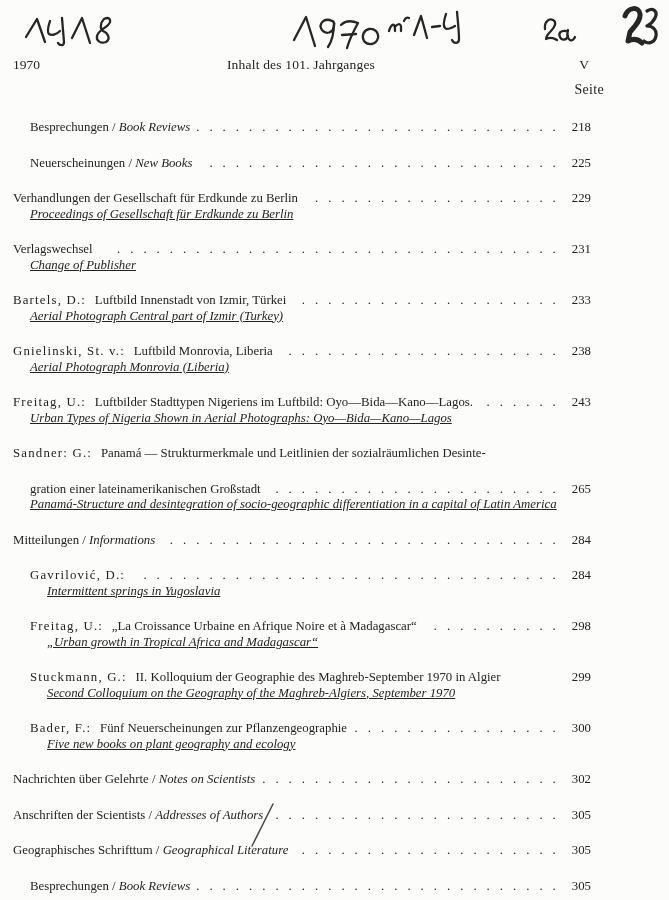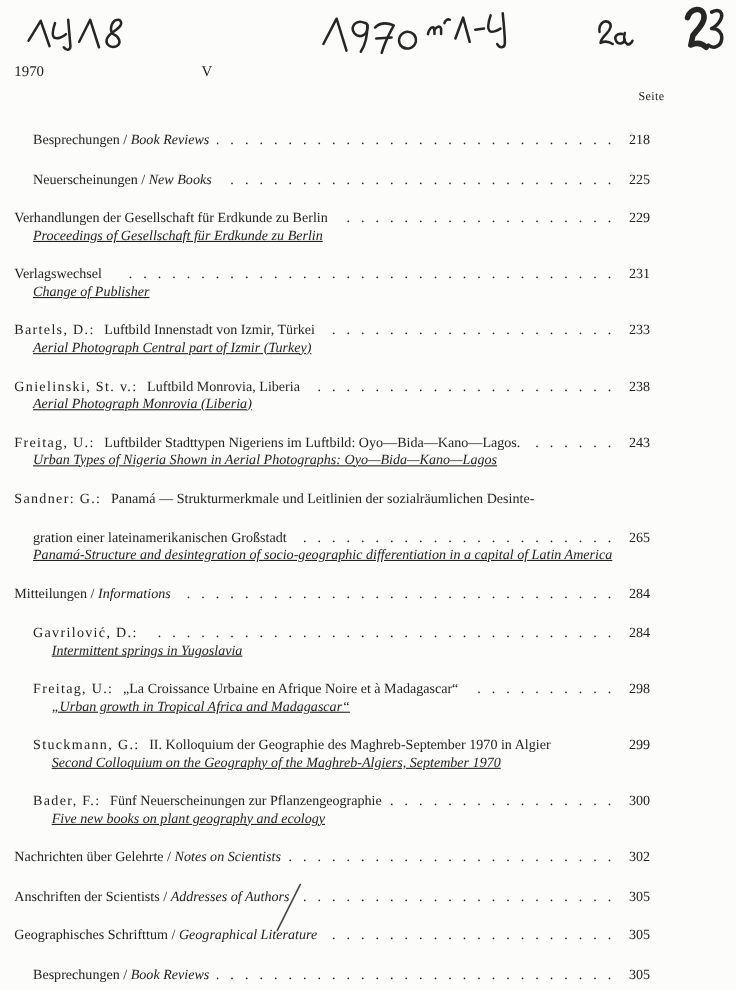--- a/index.html
+++ b/index.html
@@ -7,21 +7,21 @@
     width:669px;height:900px;position:relative;overflow:hidden;
     background:#fcfcfa;color:#232323;
     font-family:"Liberation Serif","DejaVu Serif",serif;
   }
   .page{position:absolute;inset:0;}
   .content{position:absolute;left:13px;top:57px;width:578px;}
   .hdr{display:flex;align-items:baseline;font-size:13.5px;}
   .hdr .year{width:90px;}
   .hdr .title{flex:1;text-align:center;letter-spacing:.2px;}
   .hdr .pgroman{width:90px;text-align:right;padding-right:2px;}
-  .seite{position:absolute;top:25px;right:-13px;font-size:11px;letter-spacing:.3px;}
+  .seite{position:absolute;top:25px;right:-13px;font-size:14px;letter-spacing:.3px;}
   .toc{position:absolute;left:0;top:43px;width:578px;}
   .entry{margin-bottom:10px;font-size:12.8px;line-height:15.5px;}
   .entry.ind1{padding-left:17px;}
   .line{display:flex;align-items:baseline;min-width:0;margin-top:20px;}
   .line.cont{padding-left:17px;}
   .txt{white-space:pre-wrap;}
   .author{letter-spacing:1.2px;white-space:pre;}
   .it{font-style:italic;}
   .sub{font-style:italic;padding-left:17px;text-decoration:underline;}
   .leader{flex:1;display:flex;justify-content:flex-end;overflow:hidden;min-width:0;margin:0 6px 0 7px;}
@@ -30,20 +30,21 @@
   .ink{position:absolute;left:0;top:0;pointer-events:none;}
 </style>
 </head>
 <body>
 
 <div class="page">
 
   <div class="content">
     <div class="hdr">
       <span class="year">1970</span>
+      <span class="title">Inhalt des 101. Jahrganges</span>
       <span class="pgroman">V</span>
     </div>
     <span class="seite">Seite</span>
 
     <div class="toc">
         <div class="entry ind1">
           <div class="line">
             <span class="txt">Besprechungen / </span>
             <span class="txt it">Book Reviews</span>
             <span class="leader">

